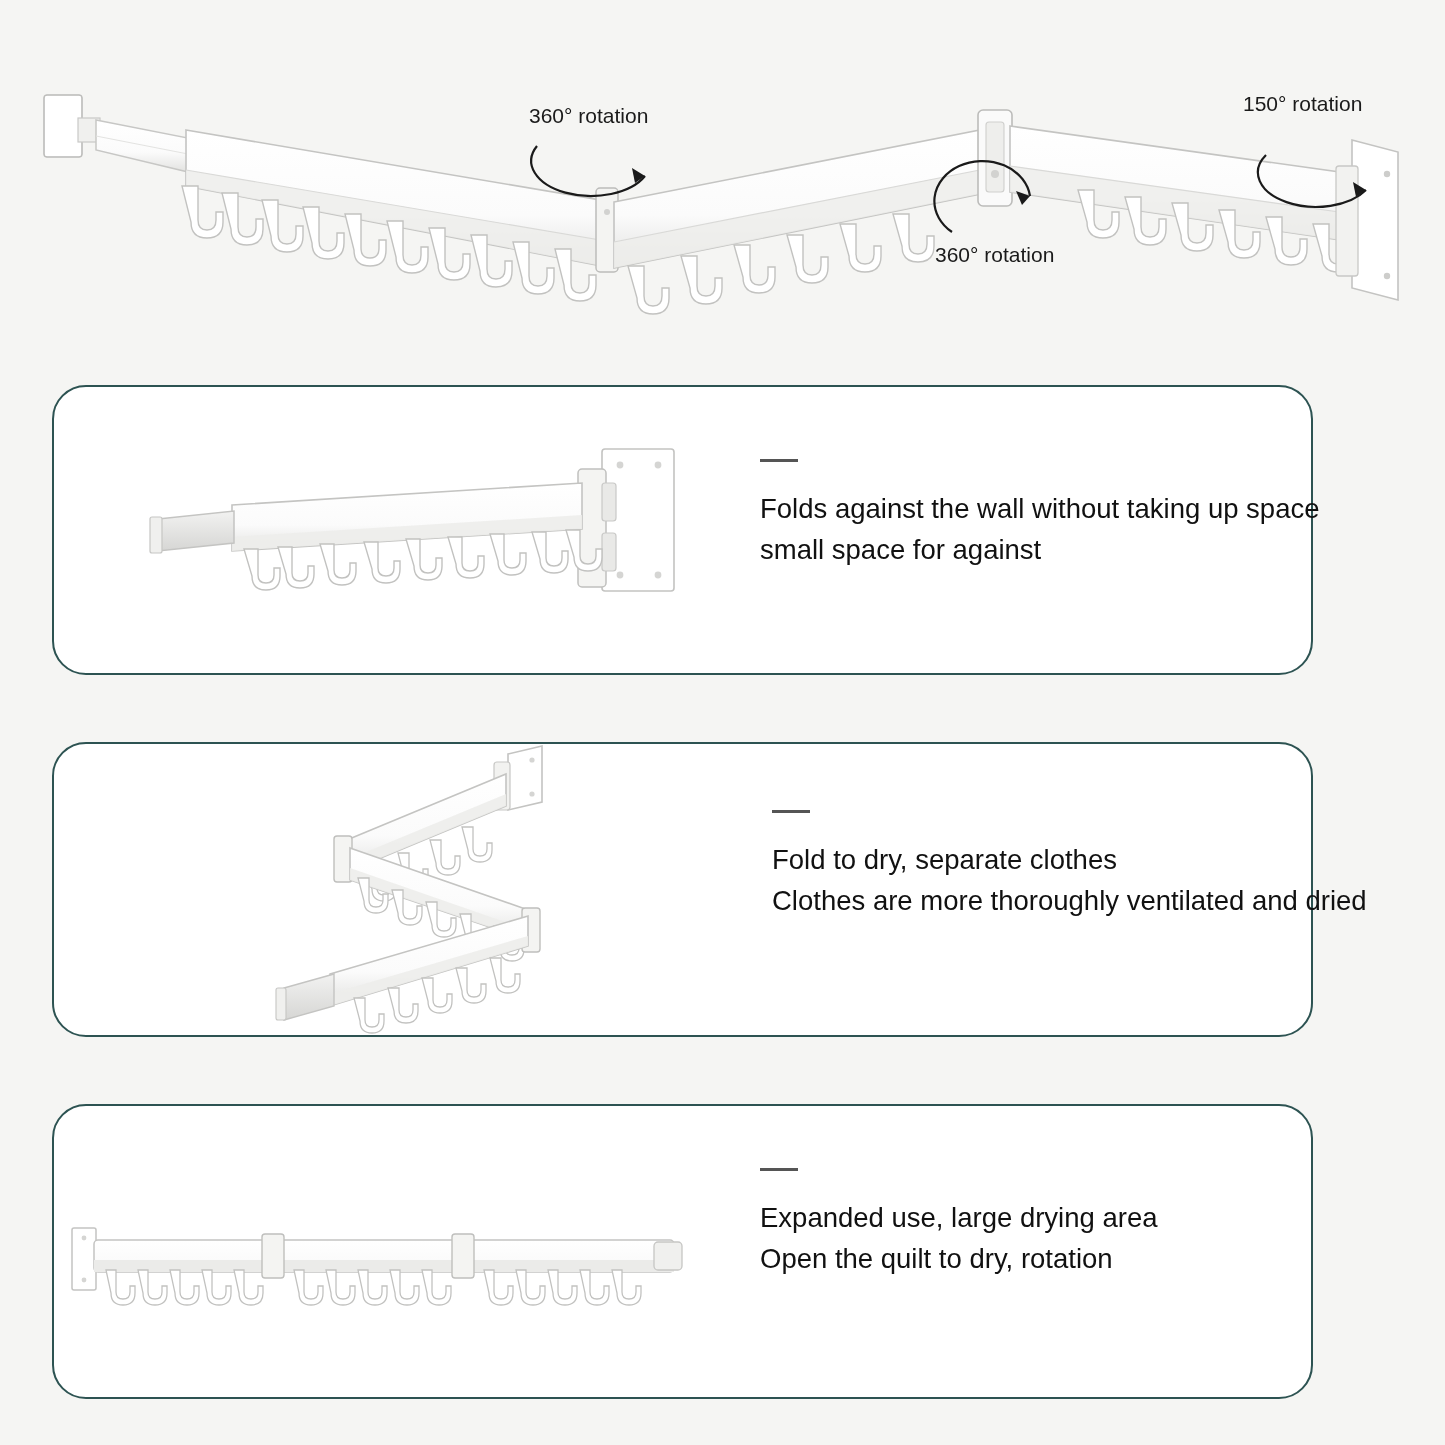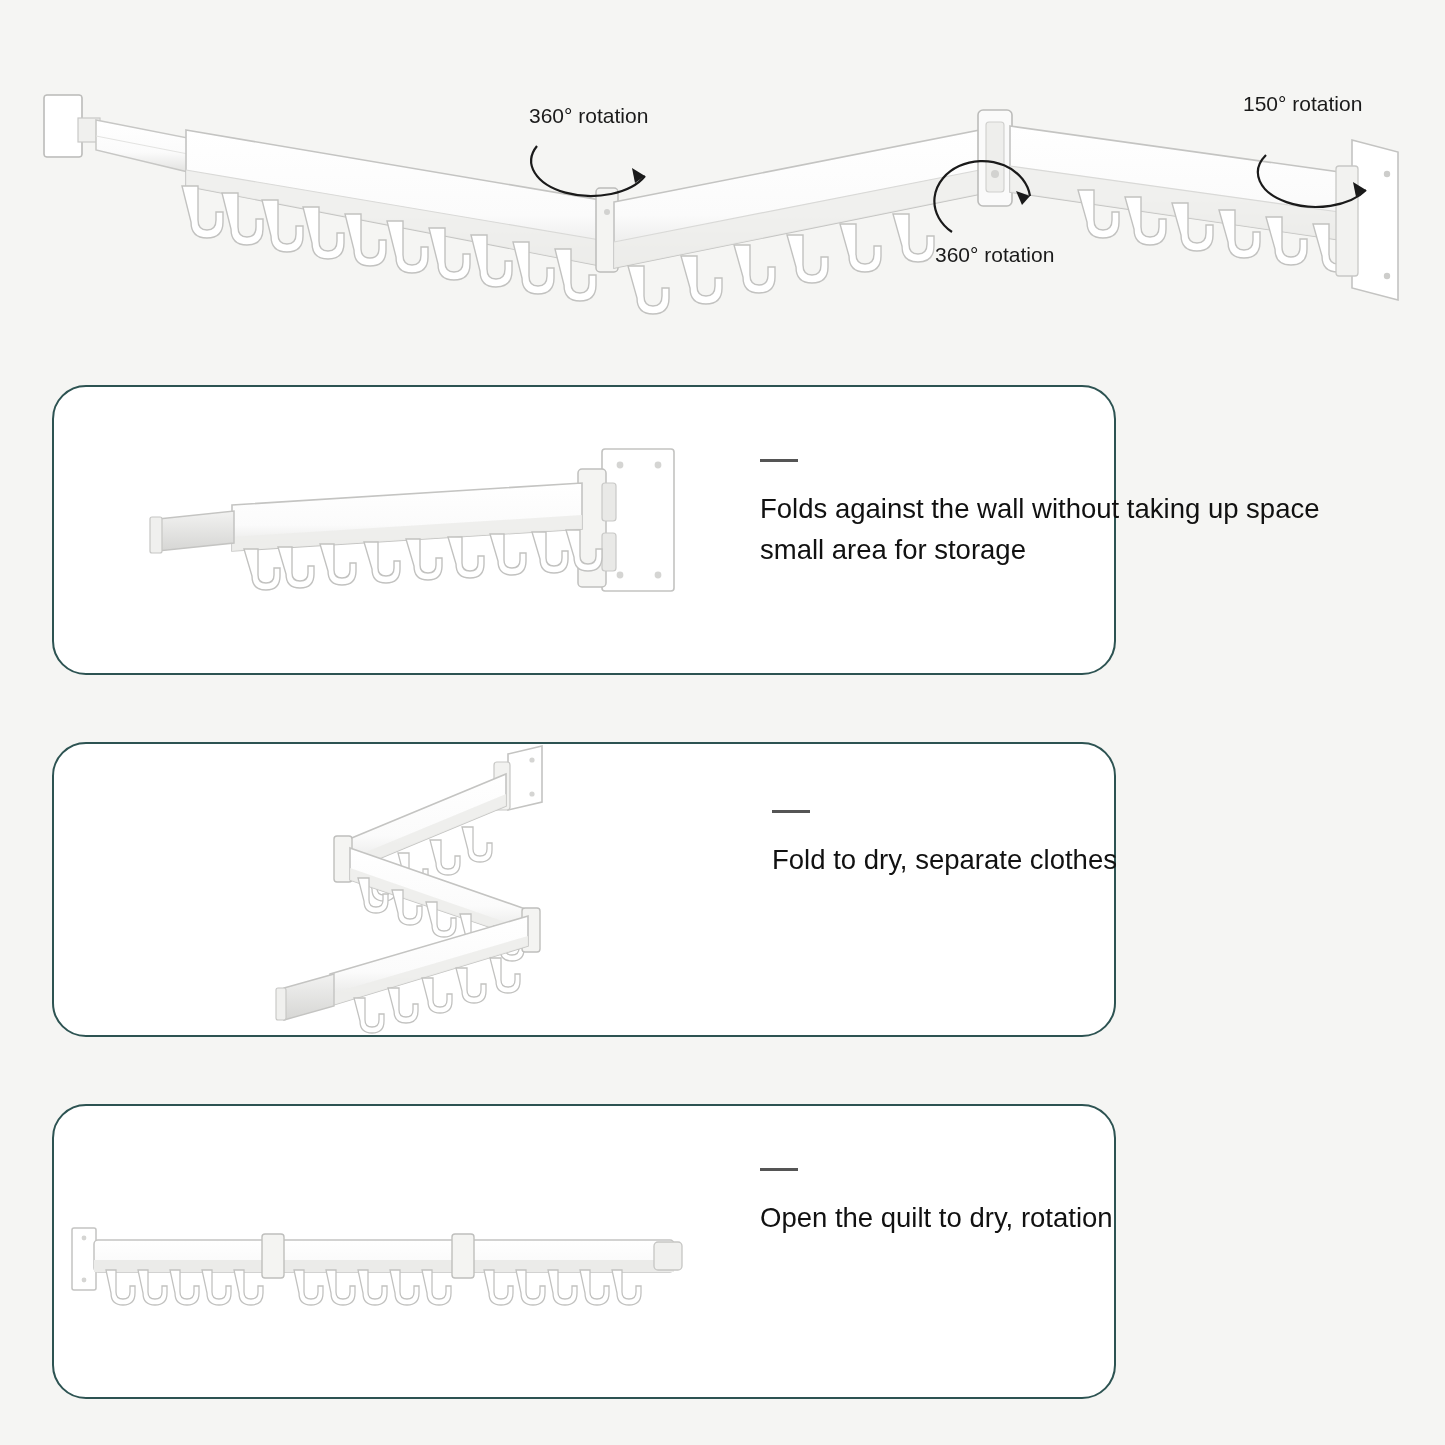--- a/index.html
+++ b/index.html
@@ -34,21 +34,21 @@
     font-family: "Liberation Sans", sans-serif;
   }
   .rot-360-a { left: 529px; top: 104px; }
   .rot-180   { left: 1243px; top: 92px; }
   .rot-360-b { left: 935px; top: 243px; }
 
   
   .card {
     position: absolute;
     left: 52px;
-    width: 1064px;
+    width: 1261px;
     border: 2px solid #2d5352;
     border-radius: 34px;
     background: #ffffff;
     box-sizing: border-box;
   }
   .card-1 { top: 385px; height: 290px; }
   .card-2 { top: 742px; height: 295px; padding-left: 12px; }
   .card-3 { top: 1104px; height: 295px; }
 
   .card-inner {
@@ -240,21 +240,21 @@
           <path d="M394 150 h14 v26 q0 8 8 8 q8 0 8 -8 v-7 h6 v8 q0 14 -14 14 q-14 0 -14 -14 z"></path>
           <path d="M436 147 h14 v26 q0 8 8 8 q8 0 8 -8 v-7 h6 v8 q0 14 -14 14 q-14 0 -14 -14 z"></path>
           <path d="M478 145 h14 v26 q0 8 8 8 q8 0 8 -8 v-7 h6 v8 q0 14 -14 14 q-14 0 -14 -14 z"></path>
           <path d="M512 143 h14 v26 q0 8 8 8 q8 0 8 -8 v-7 h6 v8 q0 14 -14 14 q-14 0 -14 -14 z"></path>
         </g>
       </svg>
     </div>
     <div class="text-block tb-1">
       <div class="dash"></div>
       <div class="feature-line">Folds against the wall without taking up space</div>
-      <div class="feature-line">small area for storage</div>
+      <div class="feature-line">small space for against</div>
     </div>
   </div>
 </div>
 
 <div class="card card-2">
   <div class="card-inner">
     <div class="figure">
       <svg width="640" height="291" viewBox="0 0 640 291">
 
         <g>
@@ -312,20 +312,21 @@
 
         <g>
           <polygon points="218,244 268,230 268,262 218,276" fill="url(#barGradDark)" stroke="#c4c4c2" stroke-width="1.4"></polygon>
           <rect x="210" y="244" width="10" height="32" rx="2" fill="#f0f0ee" stroke="#c6c6c4" stroke-width="1.1"></rect>
         </g>
       </svg>
     </div>
     <div class="text-block tb-2">
       <div class="dash"></div>
       <div class="feature-line">Fold to dry, separate clothes</div>
+      <div class="feature-line">Clothes are more thoroughly ventilated and dried</div>
     </div>
   </div>
 </div>
 
 <div class="card card-3">
   <div class="card-inner">
     <div class="figure">
       <svg width="660" height="291" viewBox="0 0 660 291">
 
         <g>
@@ -359,16 +360,17 @@
           <path d="M430 164 h10 v22 q0 7 7 7 q7 0 7 -7 v-6 h5 v7 q0 12 -12 12 q-12 0 -12 -12 z"></path>
           <path d="M462 164 h10 v22 q0 7 7 7 q7 0 7 -7 v-6 h5 v7 q0 12 -12 12 q-12 0 -12 -12 z"></path>
           <path d="M494 164 h10 v22 q0 7 7 7 q7 0 7 -7 v-6 h5 v7 q0 12 -12 12 q-12 0 -12 -12 z"></path>
           <path d="M526 164 h10 v22 q0 7 7 7 q7 0 7 -7 v-6 h5 v7 q0 12 -12 12 q-12 0 -12 -12 z"></path>
           <path d="M558 164 h10 v22 q0 7 7 7 q7 0 7 -7 v-6 h5 v7 q0 12 -12 12 q-12 0 -12 -12 z"></path>
         </g>
       </svg>
     </div>
     <div class="text-block tb-3">
       <div class="dash"></div>
+      <div class="feature-line">Expanded use, large drying area</div>
       <div class="feature-line">Open the quilt to dry, rotation</div>
     </div>
   </div>
 </div>
 
 </body></html>

